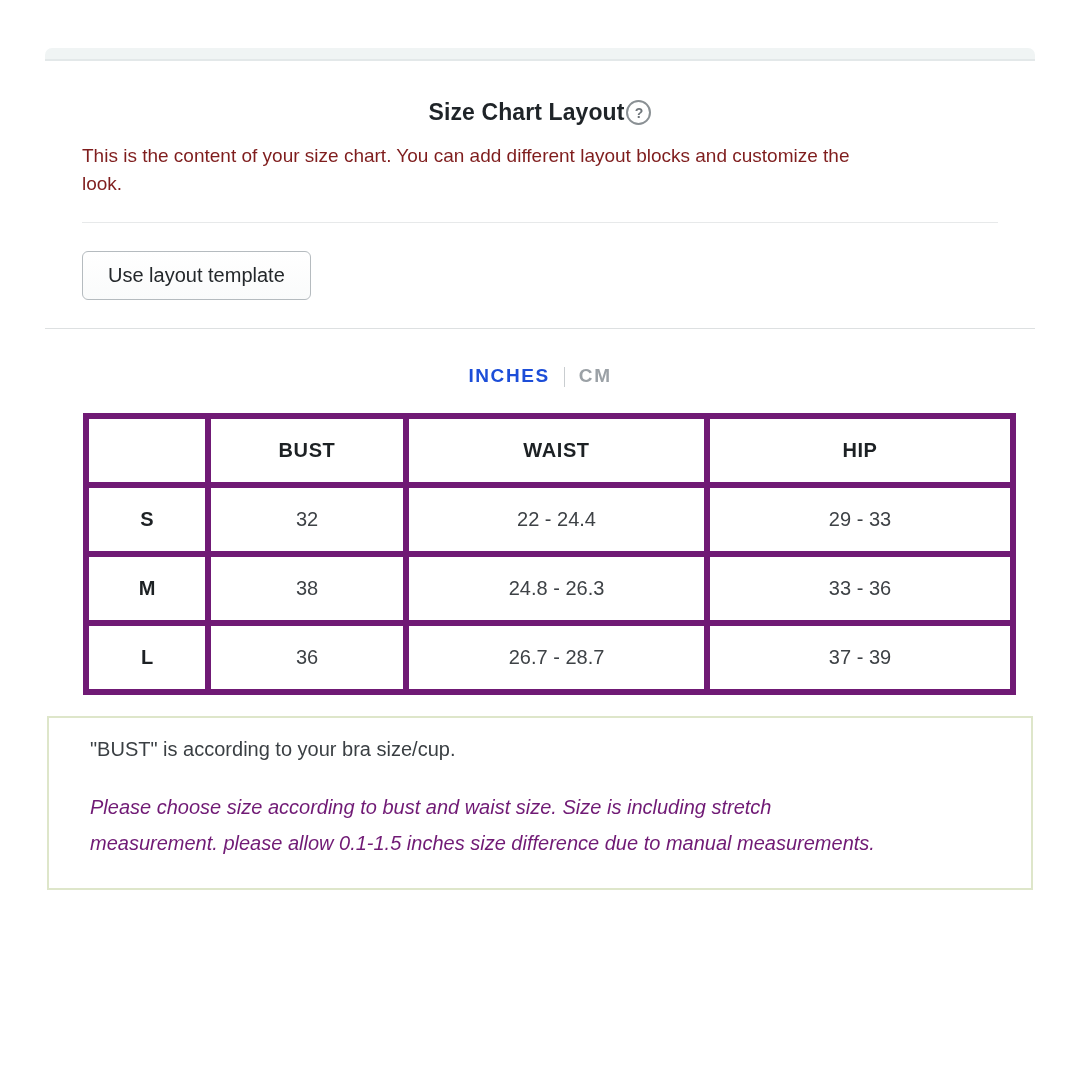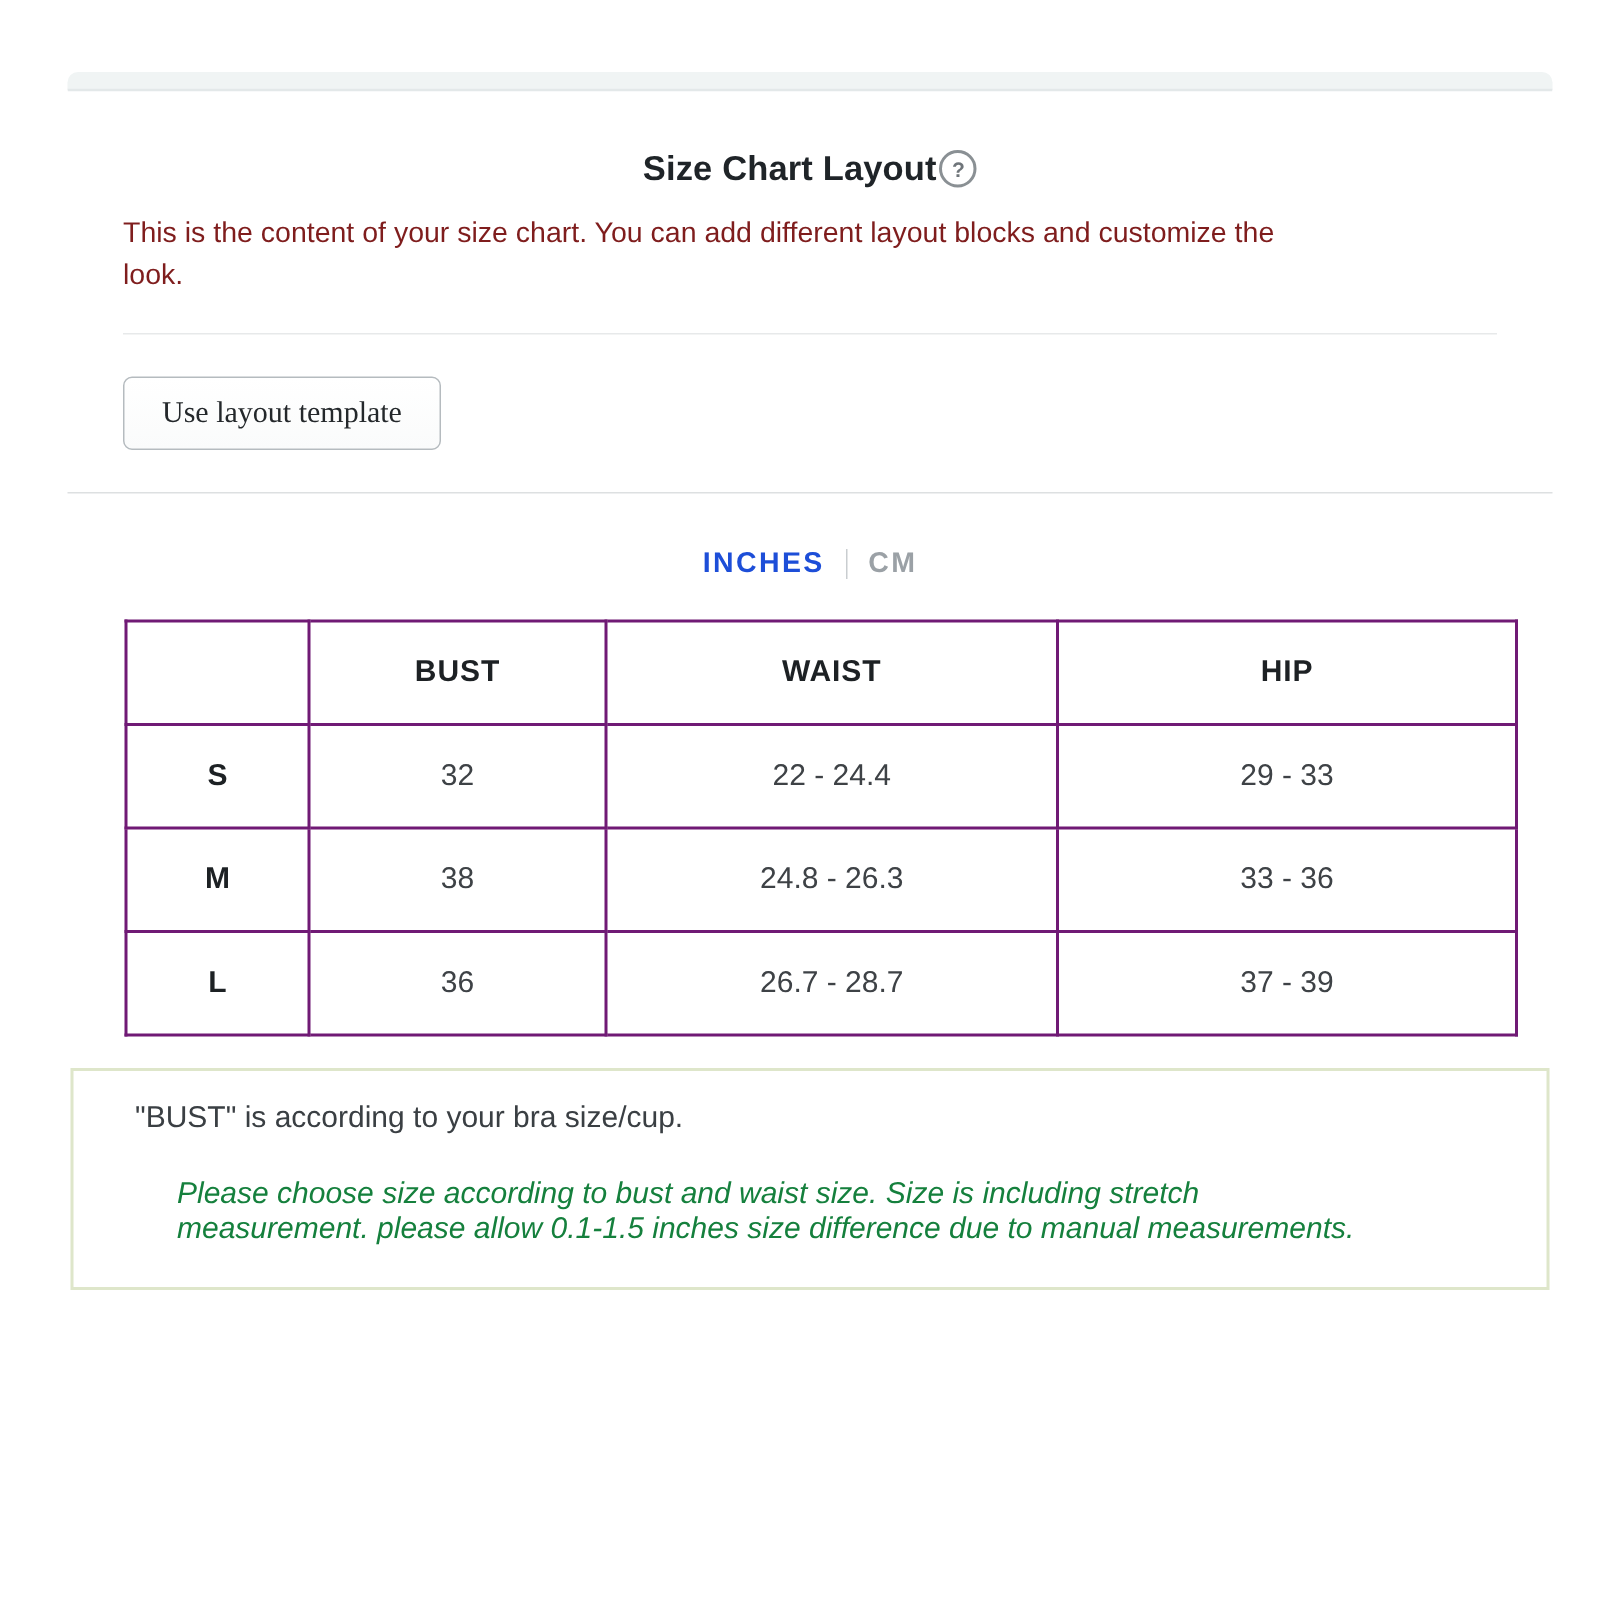--- a/index.html
+++ b/index.html
@@ -56,21 +56,21 @@
     color: #7f1d1d;
   }
   .sub-divider {
     margin-top: 24px;
     border-bottom: 1px solid #e7e9ea;
   }
   .template-button {
     display: inline-block;
     margin-top: 28px;
     padding: 12px 25px;
-    font-family: Liberation Serif, serif;
+    font-family: Liberation Sans, sans-serif;
     font-size: 20px;
     color: #24282b;
     background: linear-gradient(#ffffff, #fafbfb);
     border: 1px solid #b5bbbf;
     border-radius: 6px;
     cursor: pointer;
   }
   .full-divider {
     margin-top: 28px;
     border-bottom: 1px solid #dde0e1;
@@ -94,21 +94,21 @@
   }
   .unit-inactive { color: #9ba1a6; cursor: pointer; }
   table.size-table {
     margin-top: 26px;
     margin-left: 1px;
     width: 927px;
     border-collapse: collapse;
     table-layout: fixed;
   }
   .size-table th, .size-table td {
-    border: 2px solid #701a75;
+    border: 6px solid #701a75;
     text-align: center;
     vertical-align: middle;
     height: 69px;
     font-size: 20px;
   }
   .size-table col.c0 { width: 122px; }
   .size-table col.c1 { width: 198px; }
   .size-table col.c2 { width: 301px; }
   .size-table col.c3 { width: 306px; }
   .size-table th {
@@ -134,23 +134,22 @@
   .note-plain {
     font-size: 20px;
     line-height: 29px;
     color: #3a3f43;
   }
   .note-italic {
     margin-top: 25px;
     max-width: 790px;
     font-size: 20px;
     font-style: italic;
-    line-height: 23px;
-    color: #15803d;
-    margin-left: 28px;
+    line-height: 36px;
+    color: #701a75;
   }
 </style>
 </head>
 <body>
 
 <div class="card">
   <div class="card-top-strip"></div>
   <div class="card-body">
 
     <div class="title-row">

